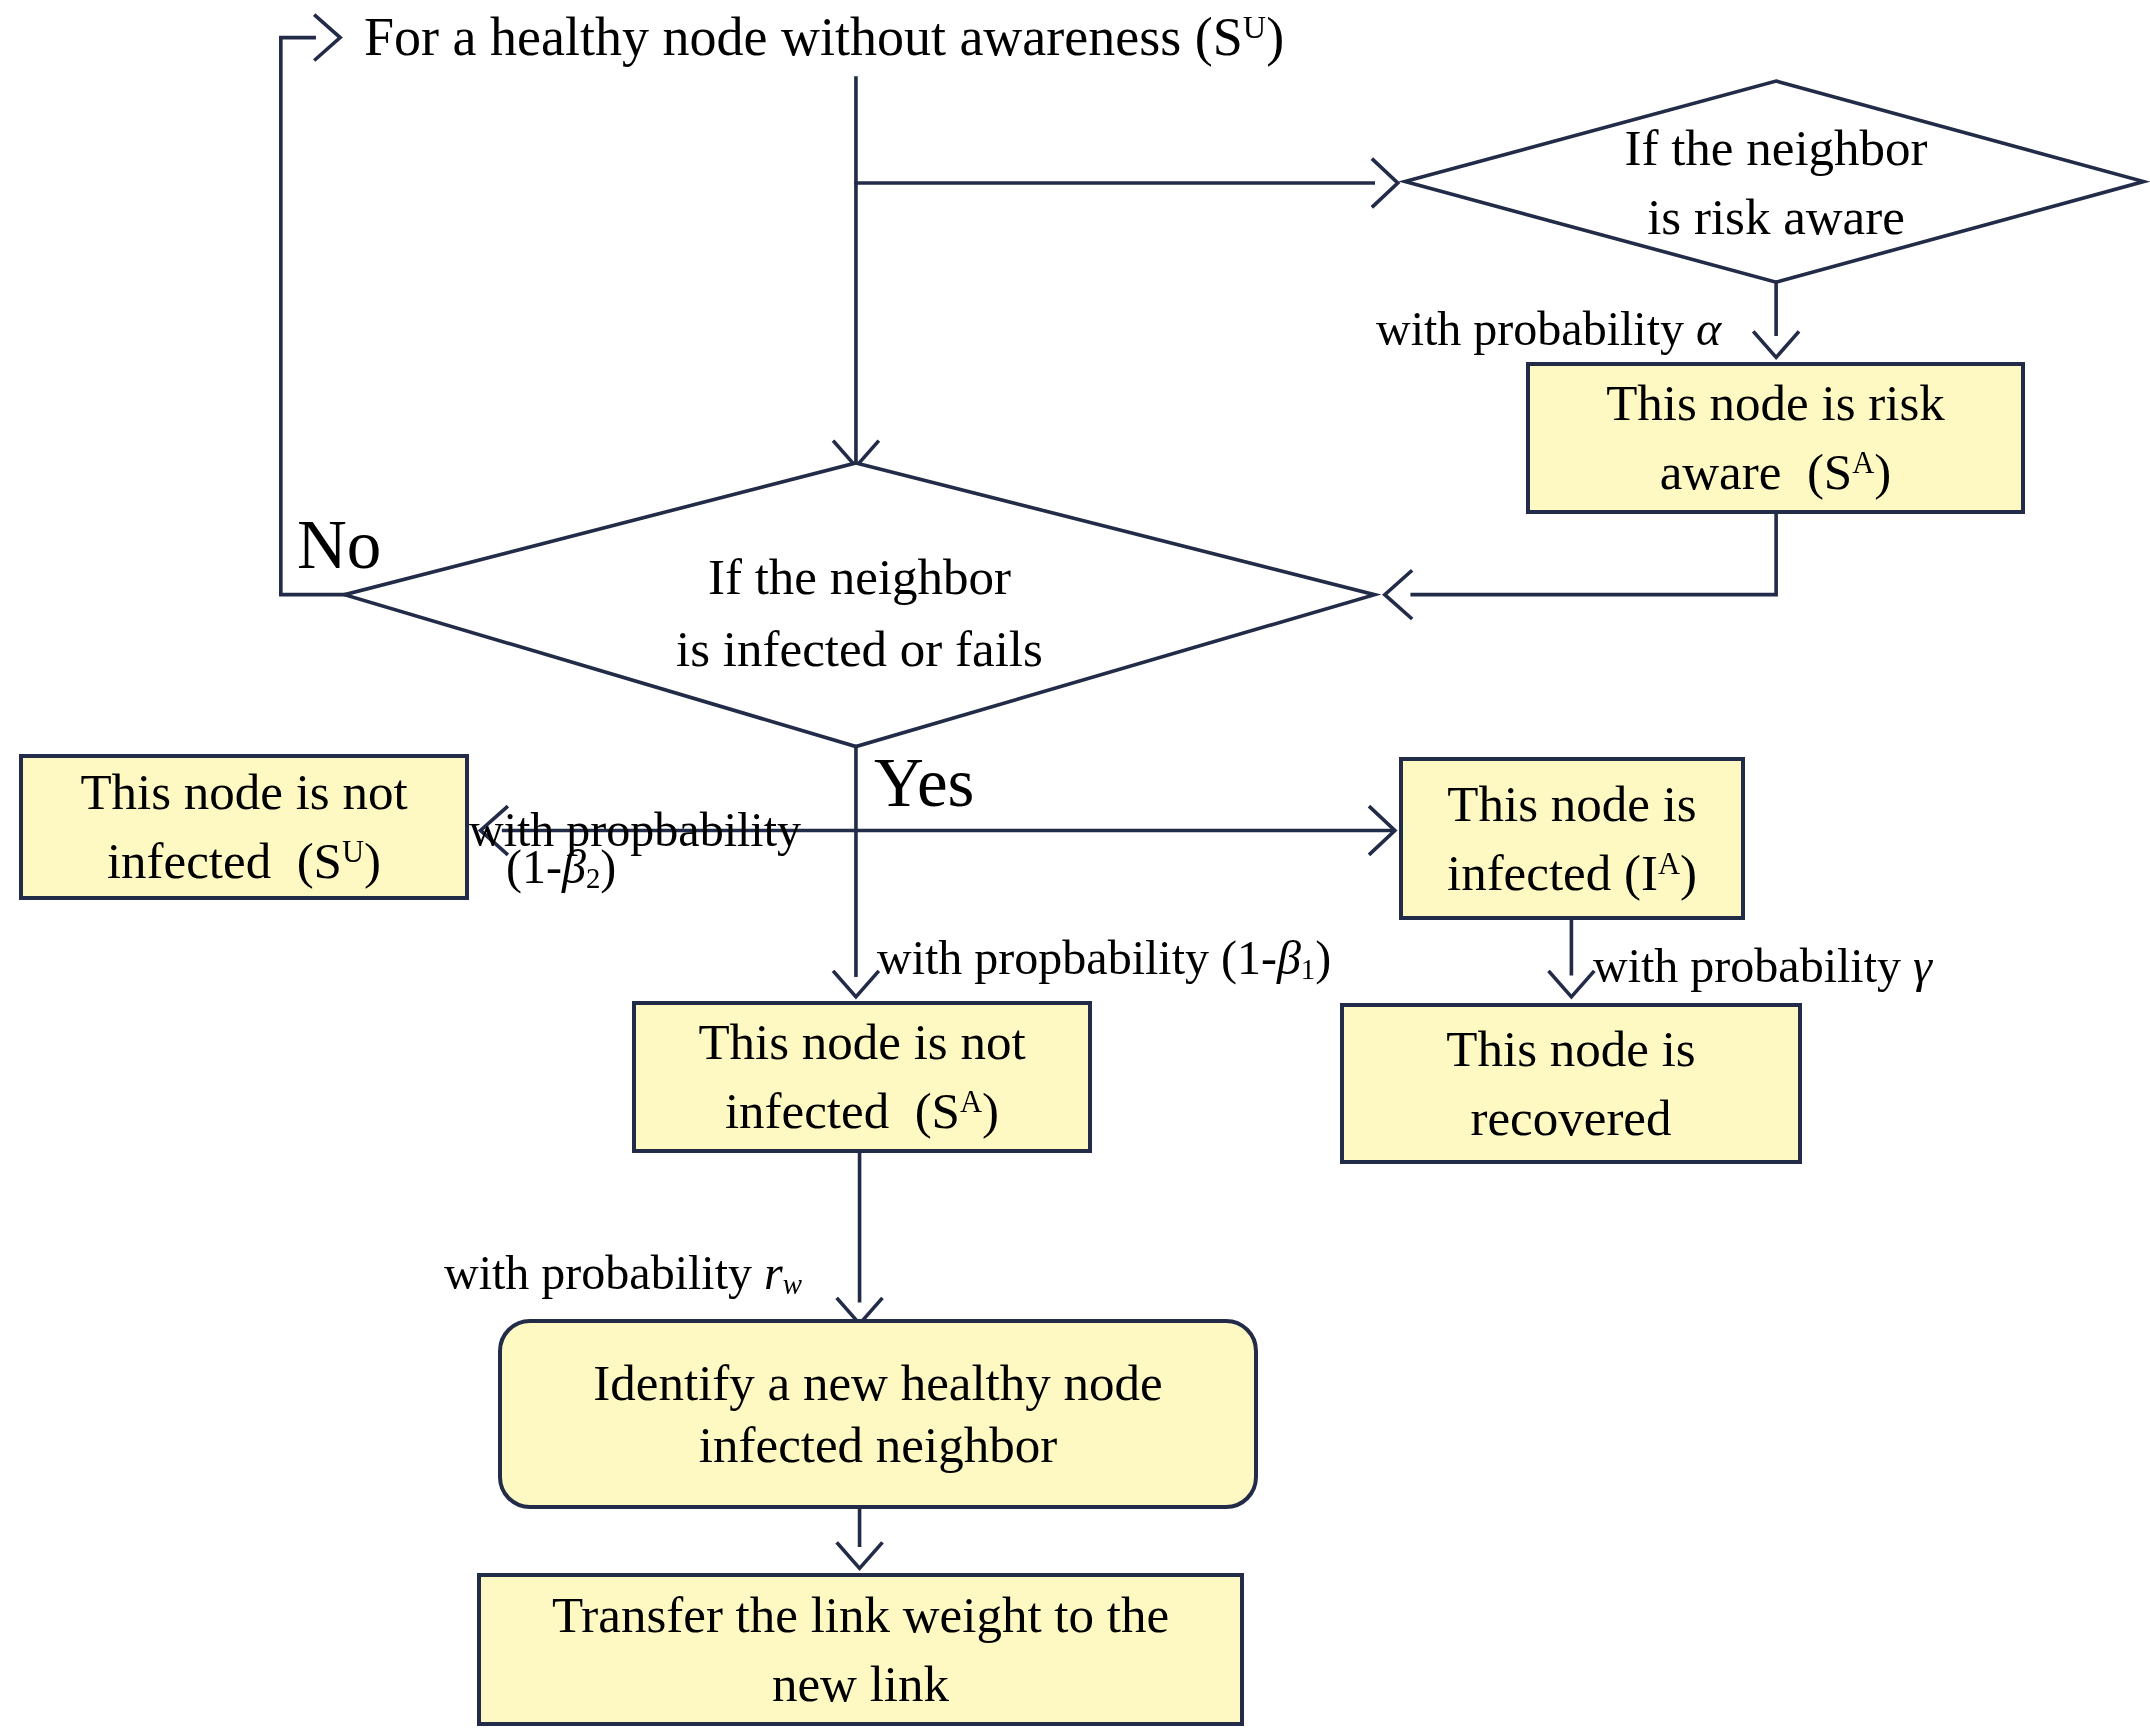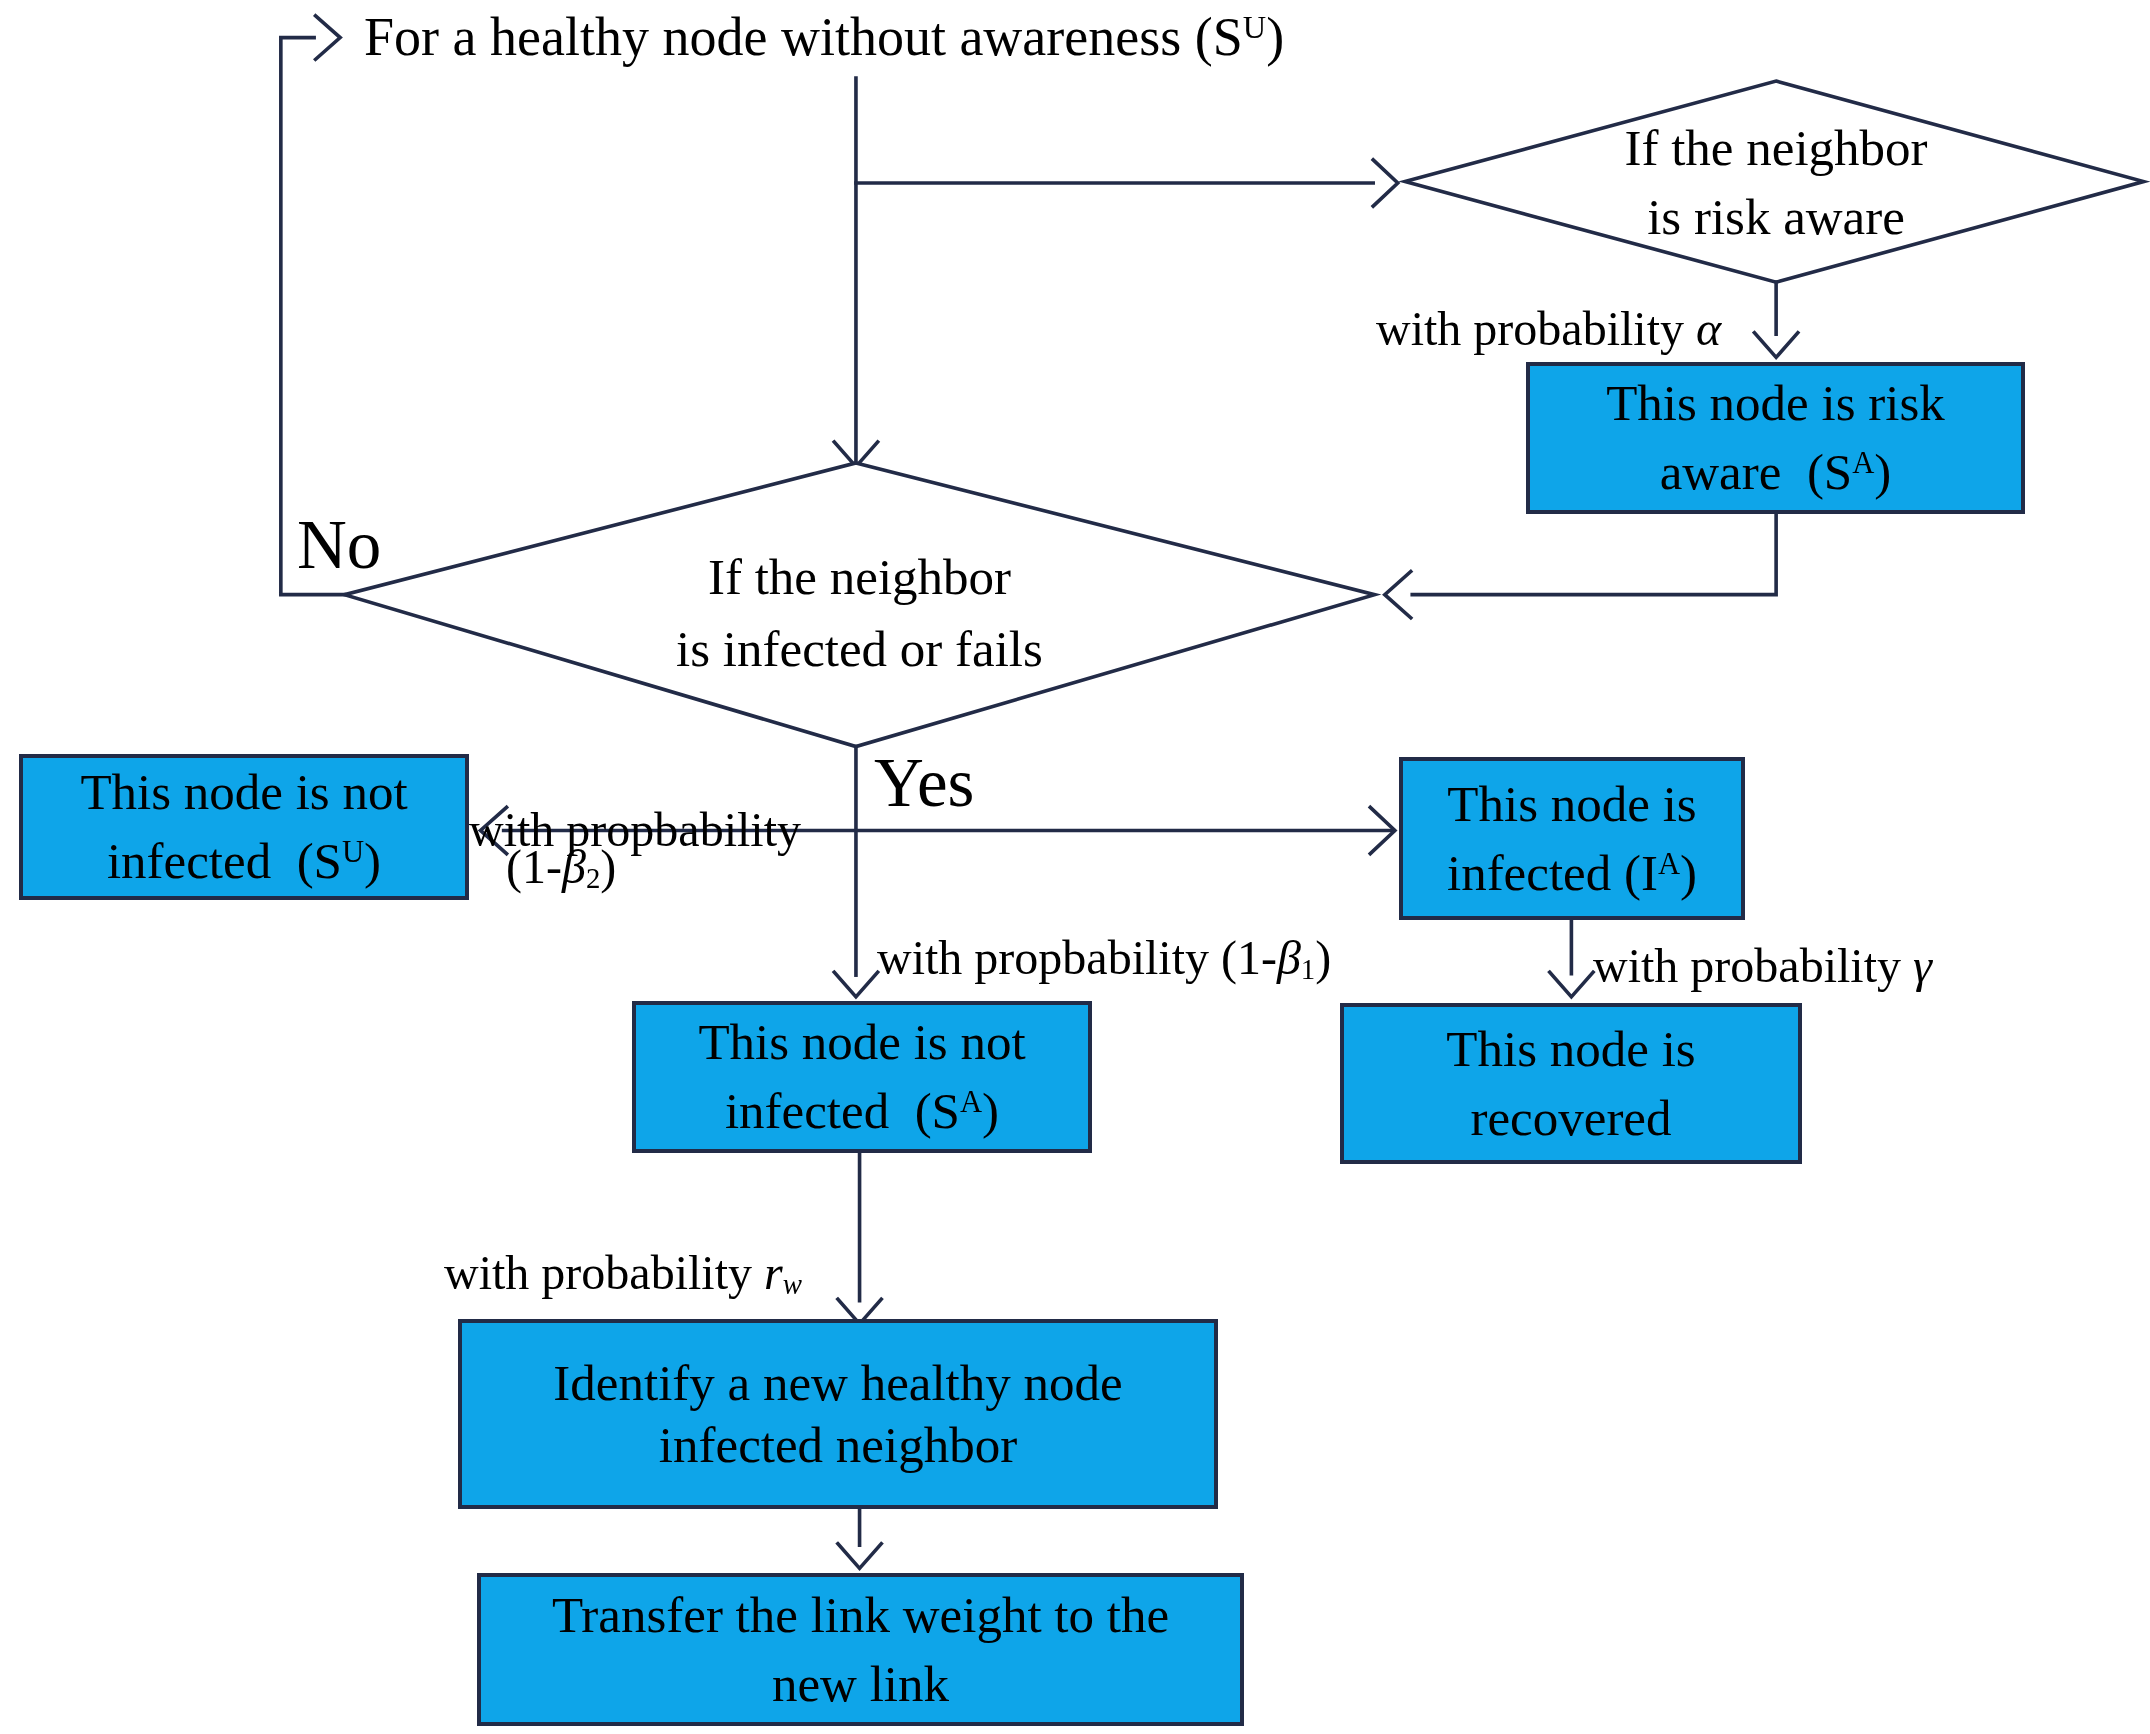--- a/index.html
+++ b/index.html
@@ -1,19 +1,19 @@
 <!DOCTYPE html>
 <html style="font-size:11.6px"><head>
 <meta charset="utf-8">
 <style>
   html,body{margin:0;padding:0;background:#ffffff;}
   .canvas{position:relative;width:2151px;height:1734px;background:#ffffff;
           font-family:"Liberation Serif",serif;color:#000000;overflow:hidden;}
   svg.wires{position:absolute;left:0;top:0;width:2151px;height:1734px;}
-  .box{position:absolute;border:4.3px solid #222b47;background:#0ea5e9;
+  .box{position:absolute;border:4.3px solid #222b47;background:#fef9c3;
        display:flex;flex-direction:column;align-items:center;justify-content:center;
        text-align:center;font-size:51px;line-height:69px;white-space:pre;box-sizing:border-box;}
   .dtext{position:absolute;display:flex;flex-direction:column;align-items:center;justify-content:center;
          text-align:center;font-size:51px;line-height:72px;white-space:pre;}
   .lbl{position:absolute;font-size:48px;line-height:52px;white-space:pre;}
   .title{font-size:54px;line-height:61px;}
   .yn{font-size:69px;}
   sup{font-size:0.60em;vertical-align:0.52em;line-height:0;}
   sub{font-size:0.60em;vertical-align:-0.18em;line-height:0;}
   .v{font-style:italic;}
@@ -109,21 +109,21 @@
     <div class="tline"><span>infected  (S</span><sup>A</sup><span>)</span></div>
   </div>
 
   <div class="box" style="left:1340px;top:1003px;width:462px;height:161px;">
     <div class="tline">This node is</div>
     <div class="tline">recovered</div>
   </div>
 
   <div class="lbl" style="left:444px;top:1247px;"><span>with probability </span><span class="v">r</span><sub class="v">w</sub></div>
 
-  <div class="box" style="left:458px;top:1319px;width:760px;height:190px;line-height:62px;">
+  <div class="box" style="left:498px;top:1319px;width:760px;height:190px;line-height:62px;border-radius:32px;">
     <div class="tline">Identify a new healthy node</div>
     <div class="tline">infected neighbor</div>
   </div>
 
   <div class="box" style="left:477px;top:1573px;width:767px;height:153px;">
     <div class="tline">Transfer the link weight to the</div>
     <div class="tline">new link</div>
   </div>
 
 </div>

